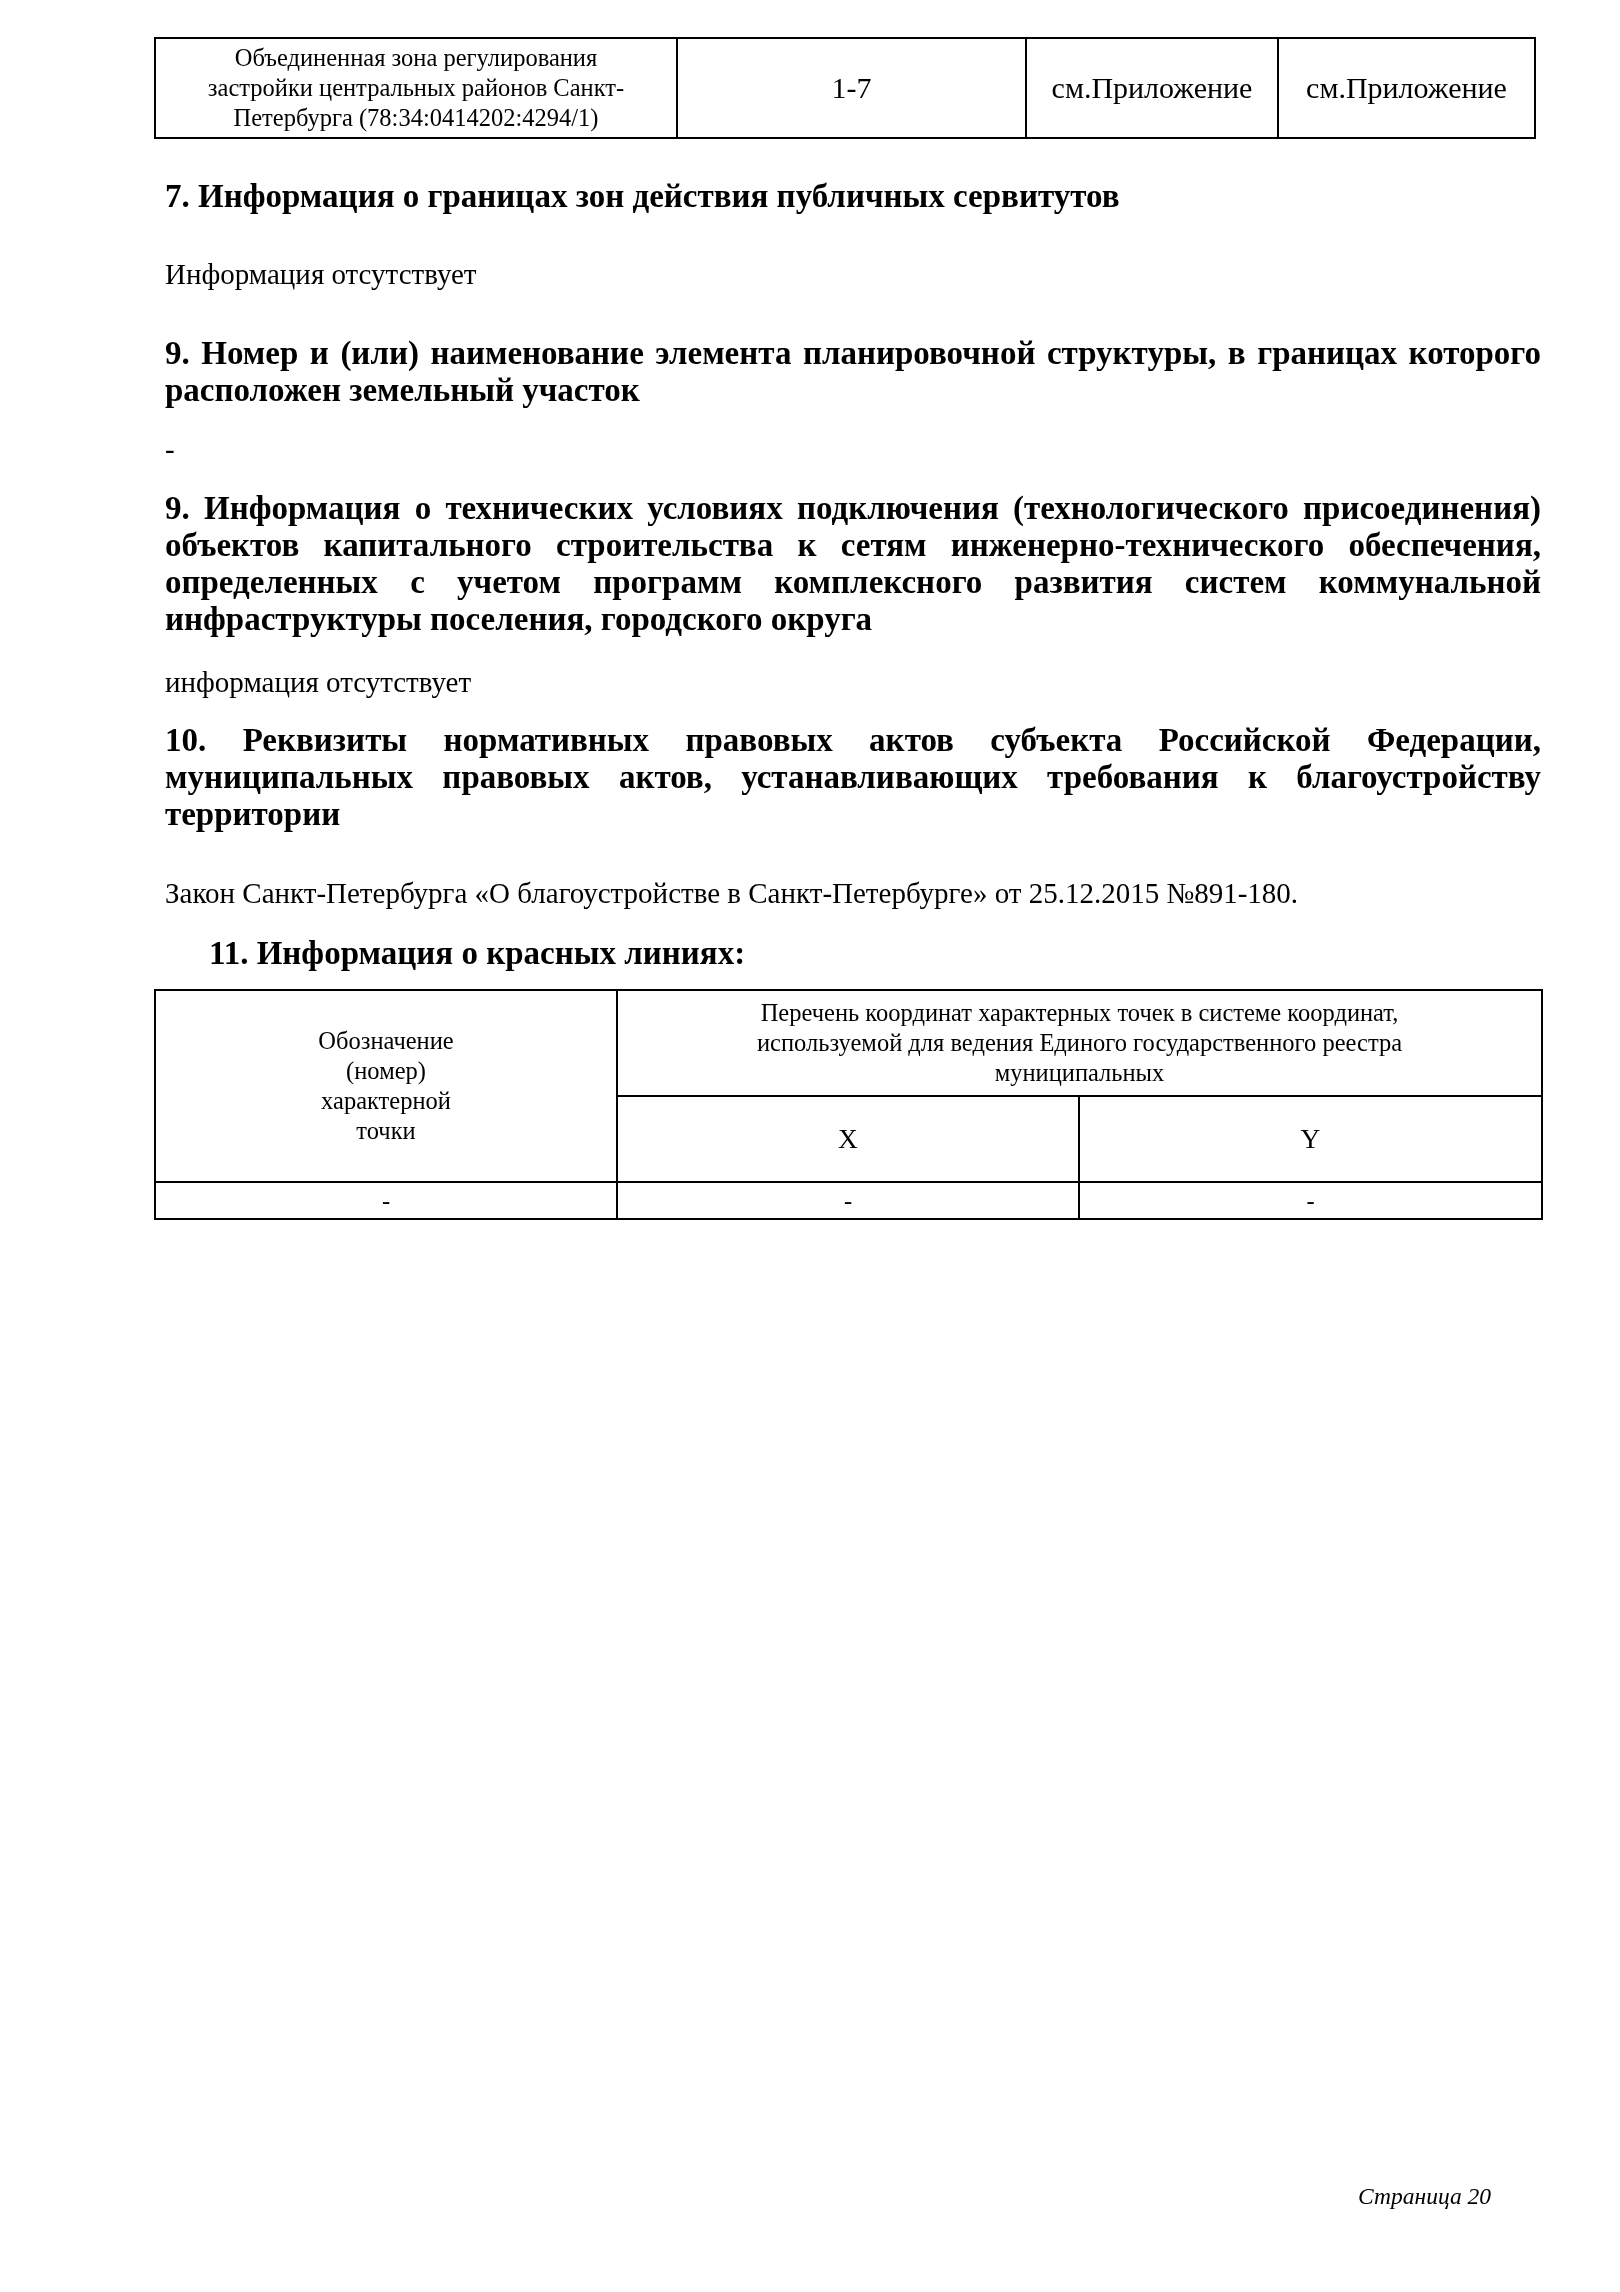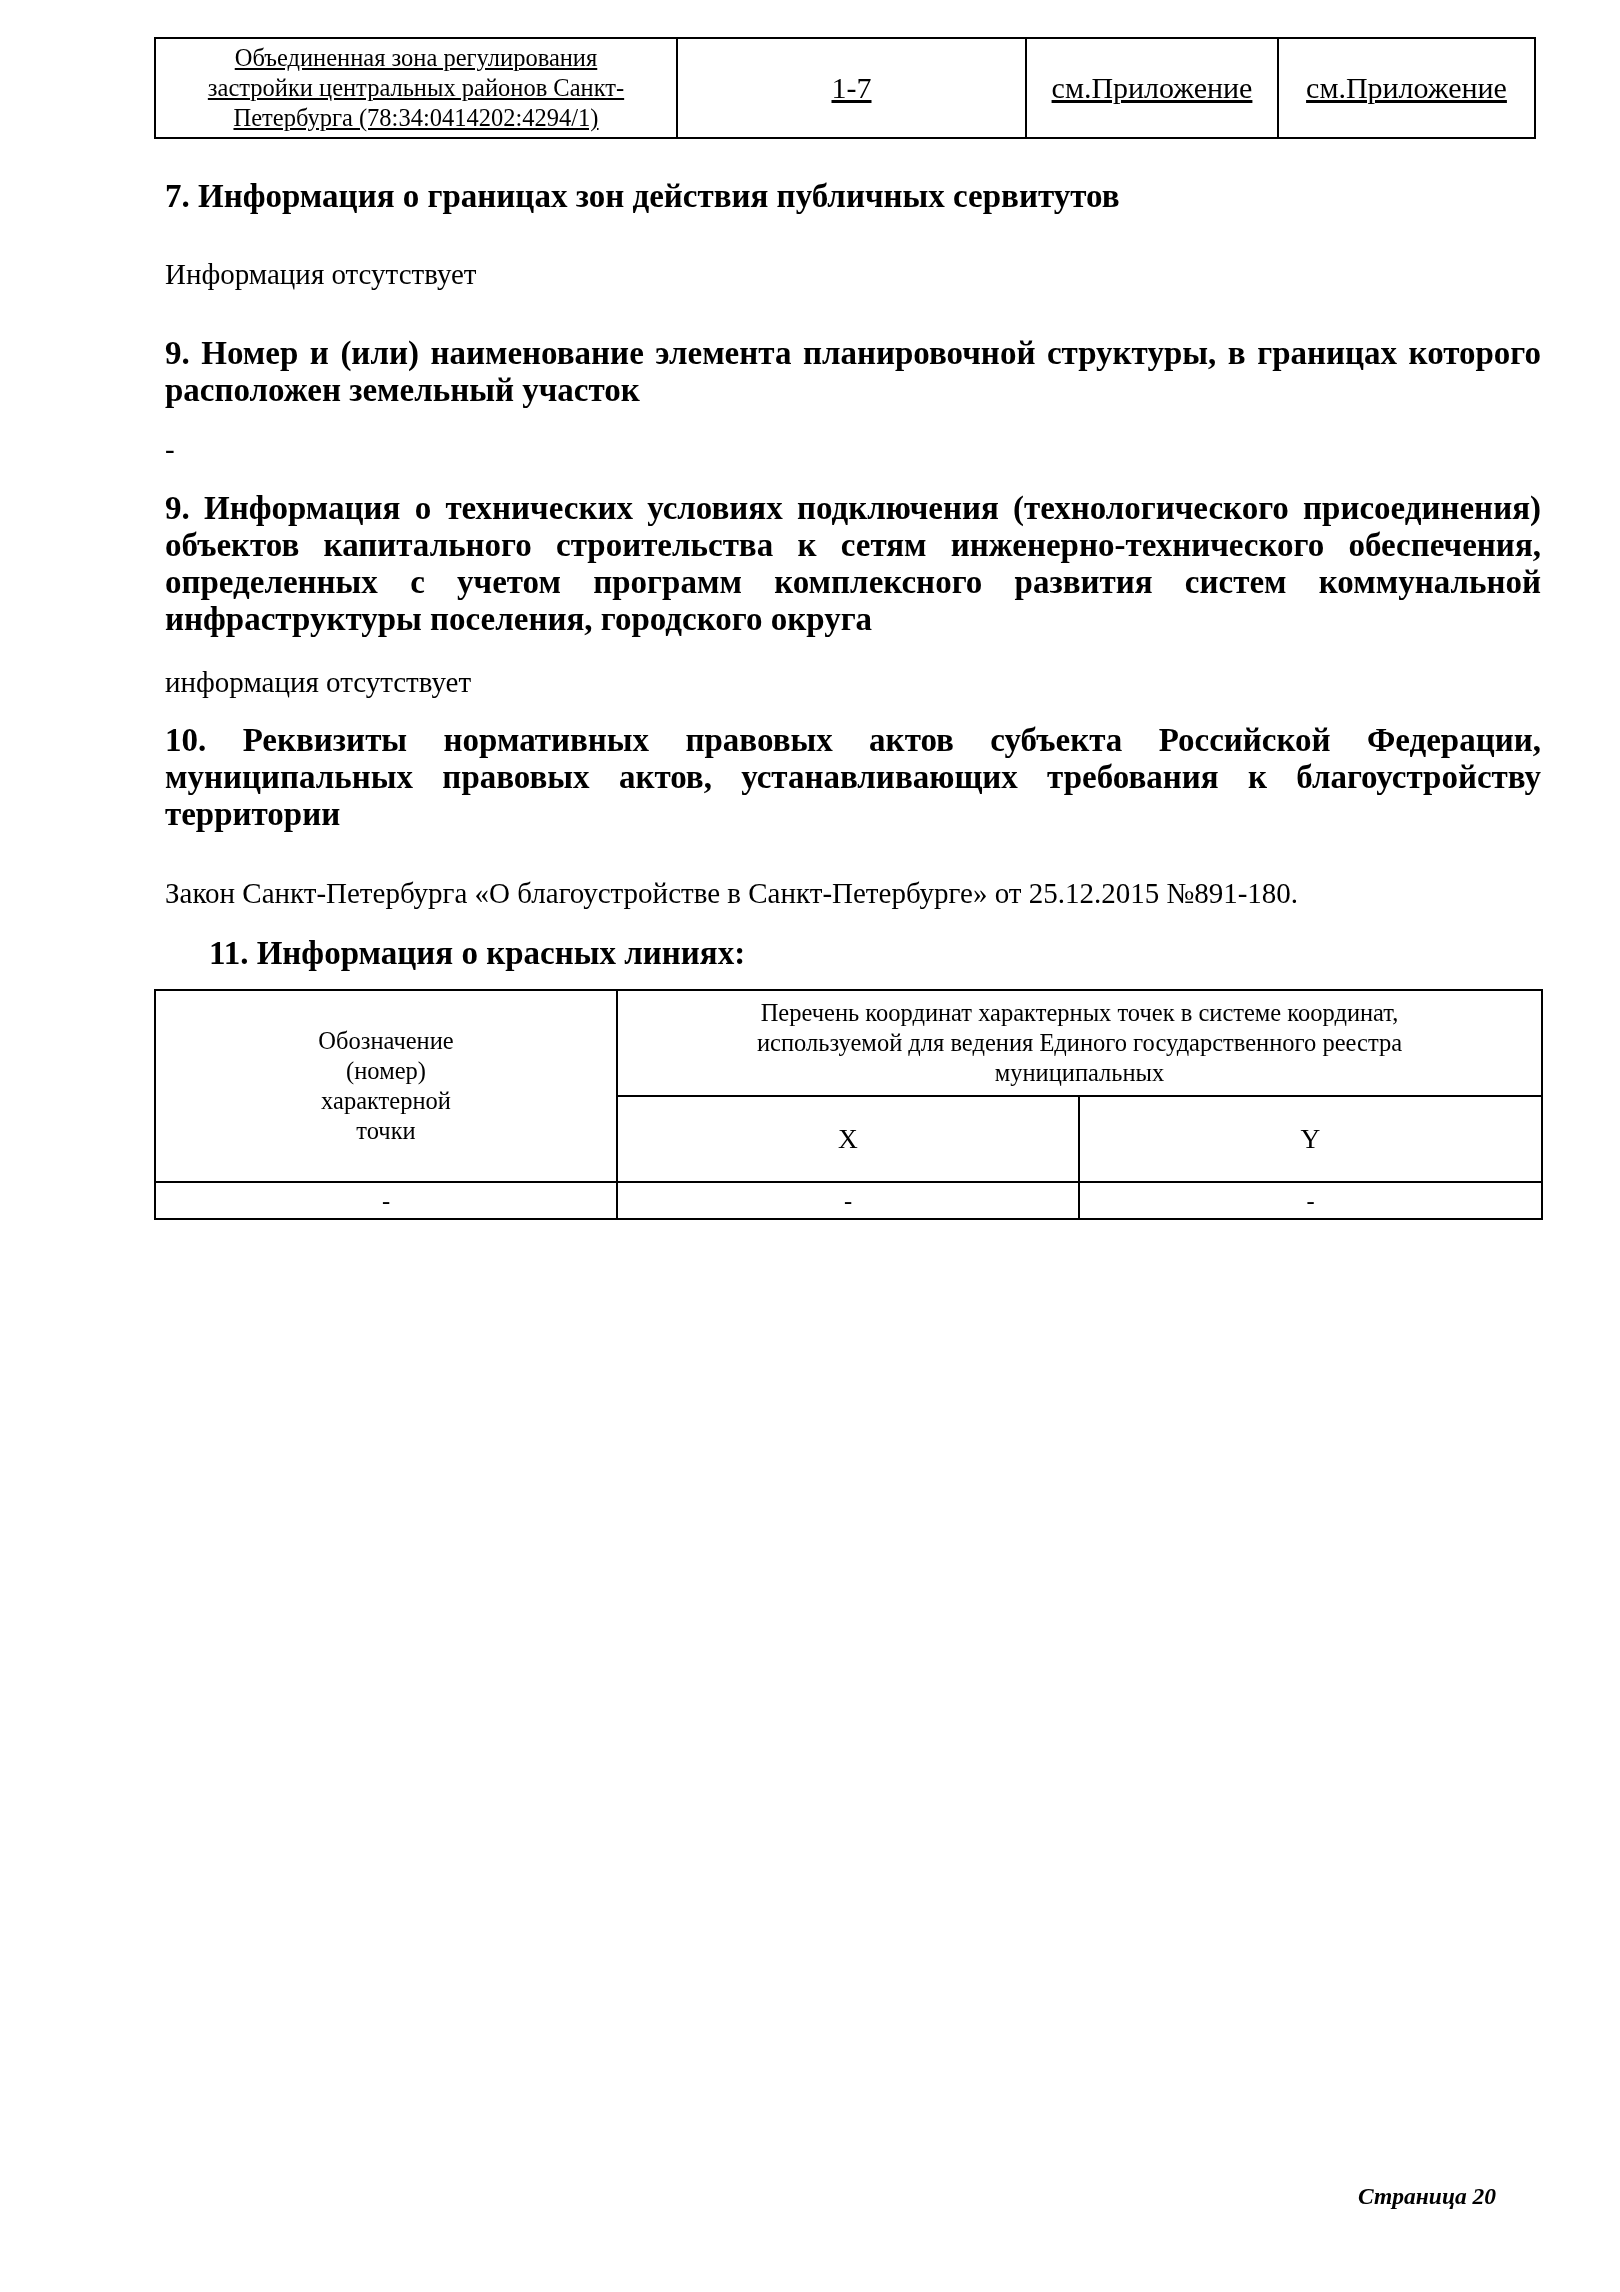--- a/index.html
+++ b/index.html
@@ -5,31 +5,31 @@
   html, body { margin: 0; padding: 0; background: #ffffff; }
   body {
     width: 1620px; height: 2293px; position: relative; overflow: hidden;
     font-family: "Liberation Serif", "DejaVu Serif", serif; color: #000;
   }
   .abs { position: absolute; }
   table { border-collapse: collapse; table-layout: fixed; }
   td { border: 2px solid #000; text-align: center; vertical-align: middle; padding: 0; }
 
   #zone-table { left: 154px; top: 37px; width: 1380px; height: 102px; }
-  #zone-table td { font-size: 24.5px; line-height: 30px; text-decoration: underline; }
+  #zone-table td { font-size: 24.5px; line-height: 30px; }
   #zone-table td.big { font-size: 30px; }
 
   .heading { font-weight: bold; font-size: 33px; line-height: 37px; text-align: justify; text-align-last: left; }
   .para { font-size: 29px; line-height: 37px; }
 
   #redlines-table { left: 154px; top: 989px; width: 1386px; }
   #redlines-table td { font-size: 24.5px; line-height: 30px; }
   #redlines-table td.xy { font-size: 27.4px; }
 
-  .page-number { font-weight: bold; font-style: italic; font-size: 23.5px; }
+  .page-number { font-weight: normal; font-style: italic; font-size: 23.5px; }
 </style>
 </head>
 <body>
 
 <table id="zone-table" class="abs">
   <colgroup>
     <col style="width:522px">
       <col style="width:349px">
       <col style="width:252px">
       <col style="width:257px">

